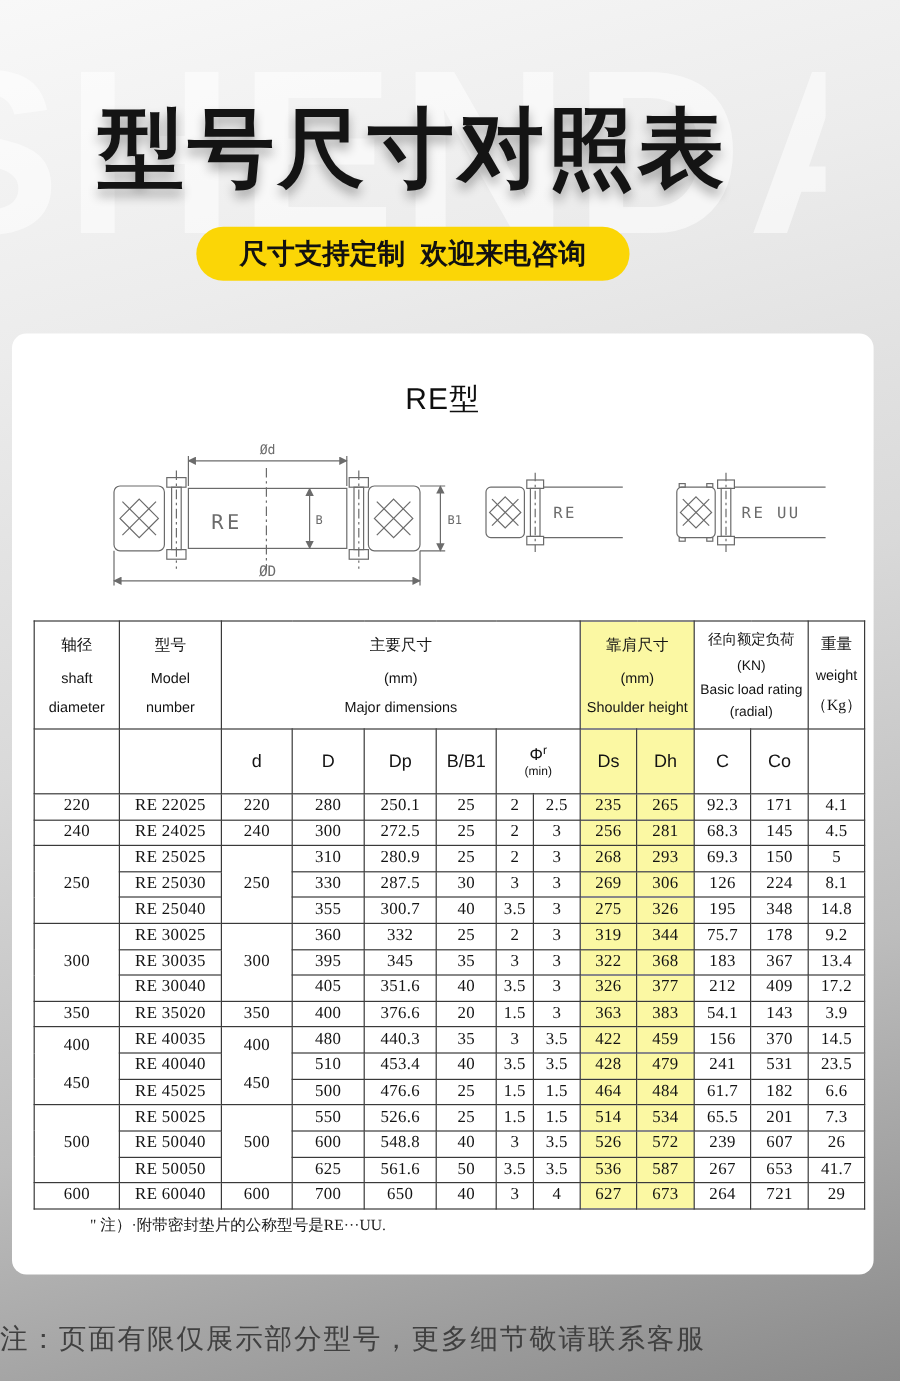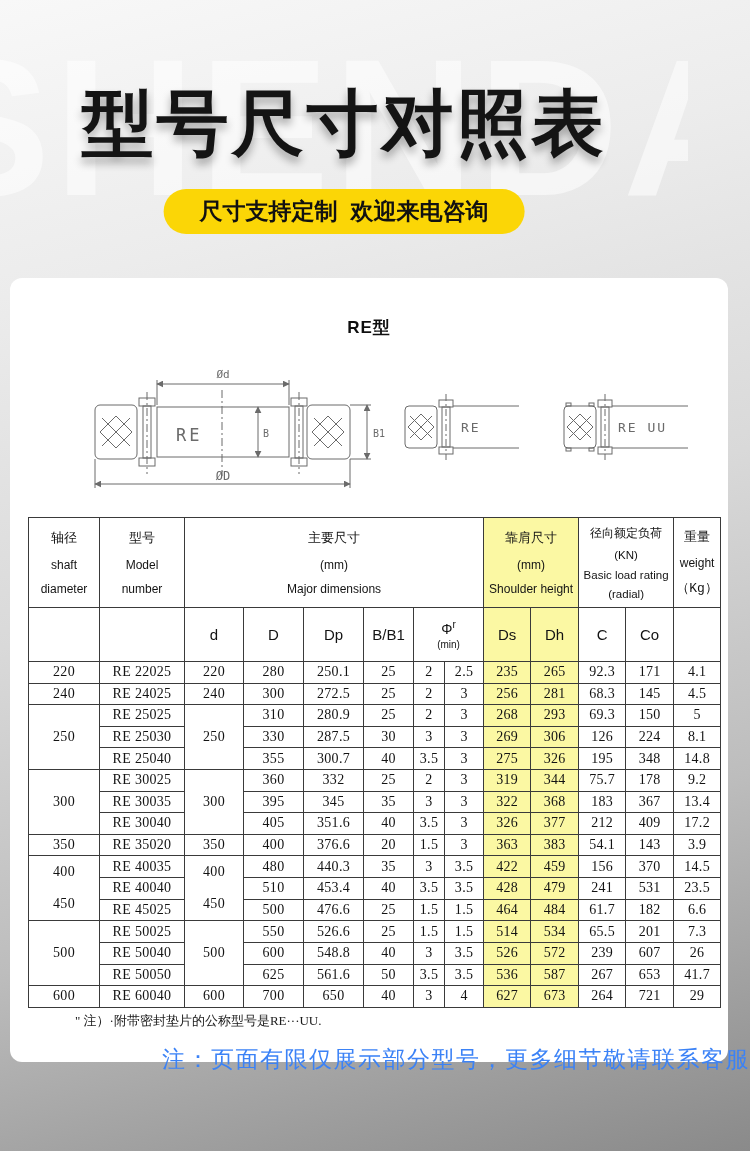--- a/index.html
+++ b/index.html
@@ -31,63 +31,63 @@
     position:absolute;left:10px;top:278px;width:718px;height:784px;
     background:#ffffff;border-radius:12px;
   }
   .card-head{
     position:absolute;top:8px;left:20px;right:16px;
     display:flex;justify-content:space-between;
     font-family:"Liberation Serif",serif;font-size:13.5px;color:#2a2a2a;
   }
   .re-title{
     position:absolute;top:38px;width:100%;text-align:center;
-    font-size:17px;font-weight:bold;color:#0f0f0f;letter-spacing:1px;
+    font-size:25px;font-weight:normal;color:#0f0f0f;letter-spacing:1px;
   }
   
   .drw{position:absolute;}
   .drw-main{left:78px;top:82px;}
   .drw-s1{left:393px;top:114px;}
   .drw-s2{left:552px;top:114px;}
   svg text{font-family:"DejaVu Sans Mono",monospace;fill:#6b6b6b;}
   
   table.spec{
     position:absolute;left:18px;top:239px;
     border-collapse:collapse;table-layout:fixed;width:692px;
   }
   .spec th,.spec td{
     border:1px solid #3a3a3a;padding:0;margin:0;text-align:center;vertical-align:middle;
     font-weight:normal;color:#131313;overflow:hidden;
   }
   .spec thead tr.r1{height:89px;}
   .spec thead tr.r2{height:54px;}
   .spec tbody tr{height:21.6px;}
   .hwrap{display:flex;flex-direction:column;justify-content:space-evenly;height:89px;}
-  .hwrap .cn{font-size:13px;font-family:Liberation Mono, monospace;}
+  .hwrap .cn{font-size:13px;font-family:Liberation Serif, serif;}
   .hwrap .en{font-size:12px;font-family:"Liberation Sans",sans-serif;}
   .hwrap.small .cn{font-size:12px;}
   .hwrap.small .en{font-size:11.5px;}
   .sub{font-size:15px;font-family:"Liberation Sans",sans-serif;}
   .phiwrap{font-size:14px;}
   .phiwrap sup{font-size:10px;vertical-align:super;}
   .minlbl{font-size:10px;margin-top:2px;}
   .ylw{background:#fbf8a3;}
   .spec tbody td{font-family:"Liberation Serif",serif;font-size:14px;letter-spacing:.3px;}
   td.hl{background:#fbf8a3;margin-top:17px;}
   td.stacked .stack-item{height:32px;display:flex;align-items:center;justify-content:center;}
   
   .notes{
     position:absolute;left:65px;top:731px;
     font-family:"Liberation Serif",serif;font-size:13px;color:#1a1a1a;line-height:23px;
   }
   .notes .n2{margin-left:37px;}
   
   .bottom-note{
-    position:absolute;top:1044px;width:100%;text-align:right;
-    color:#3b82f6;font-size:23px;letter-spacing:1.5px;
+    position:absolute;top:1100px;width:100%;text-align:left;
+    color:#404040;font-size:23px;letter-spacing:1.5px;
   }
 </style>
 </head>
 <body>
 
 <div class="hero">
   <div class="watermark">SHENDA</div>
   <h1 class="main-title">型号尺寸对照表</h1>
   <div class="banner-pill">尺寸支持定制  欢迎来电咨询</div>
 </div>

